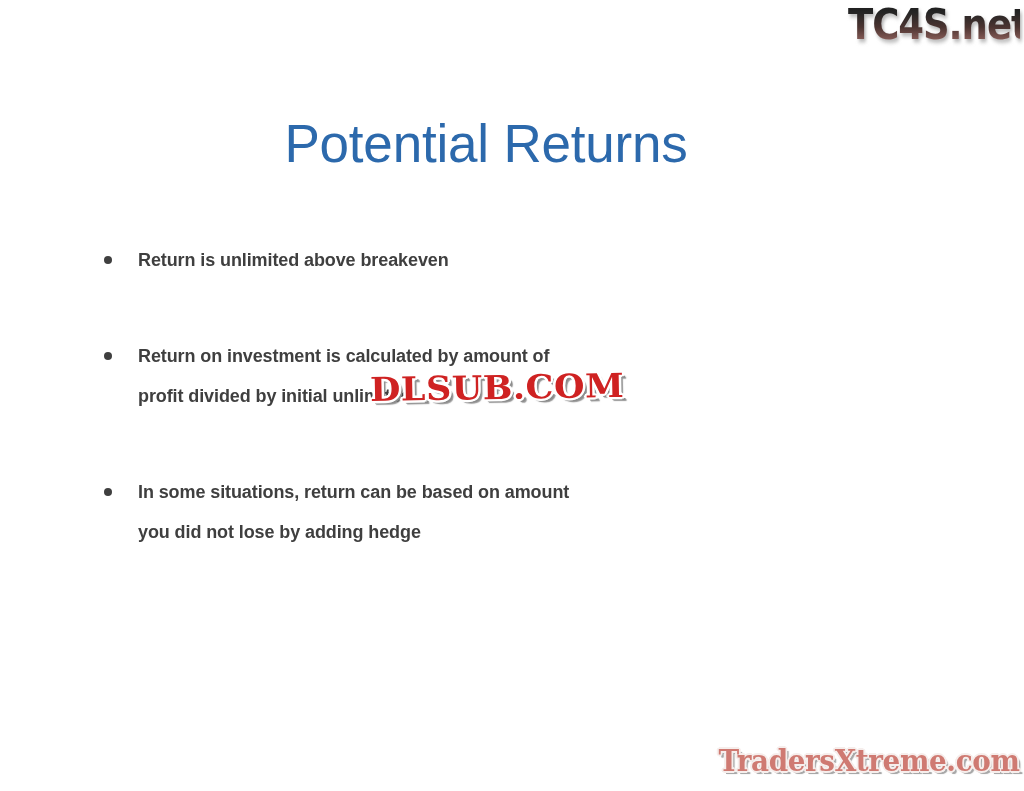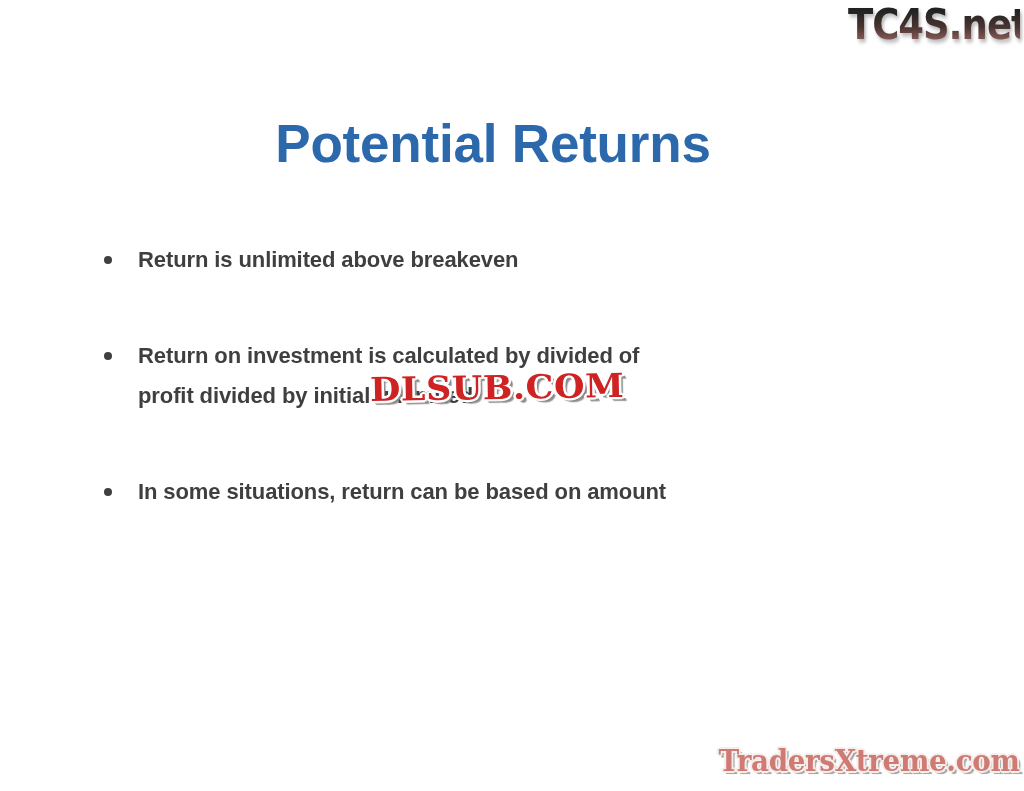--- a/index.html
+++ b/index.html
@@ -51,44 +51,43 @@
   }
 
   
   #title {
     position: absolute;
     left: 0;
     top: 112px;
     width: 972px;
     text-align: center;
     font-family: "Liberation Sans", sans-serif;
-    font-weight: 700;
+    font-weight: 400;
     font-size: 53px;
     line-height: 64px;
     color: #2c69ac;
     letter-spacing: -0.2px;
     white-space: nowrap;
-    padding-left: 7px;
   }
 
   
   #body-block {
     position: absolute;
     left: 96px;
     top: 240px;
     width: 860px;
   }
   .bullet {
     position: relative;
     padding-left: 42px;
     margin: 0 0 56px 0;
     color: #3f3f3f;
     font-family: "Liberation Sans", sans-serif;
     font-weight: bold;
-    font-size: 22px;
+    font-size: 18px;
     line-height: 40px;
     letter-spacing: -0.1px;
   }
   .bullet:last-child { margin-bottom: 12px; }
   .bullet .dot {
     position: absolute;
     left: 8px;
     top: 16px;
     width: 8px;
     height: 8px;
@@ -171,27 +170,28 @@
 
   <div id="body-block">
 
     <div class="bullet">
       <span class="dot"></span>
       <span class="line">Return is unlimited above breakeven</span>
     </div>
 
     <div class="bullet">
       <span class="dot"></span>
-      <span class="line">Return on investment is calculated by divided of</span>
+      <span class="line">Return on investment is calculated by amount of</span>
       <span class="line">profit divided by initial unlimited</span>
     </div>
 
     <div class="bullet">
       <span class="dot"></span>
       <span class="line">In some situations, return can be based on amount</span>
+      <span class="line">you did not lose by adding hedge</span>
     </div>
 
   </div>
 
   <div id="wm-dlsub">DLSUB.COM</div>
 
   <div id="wm-traders"><span class="ink">TradersXtreme.com</span></div>
 
 </div>
 

